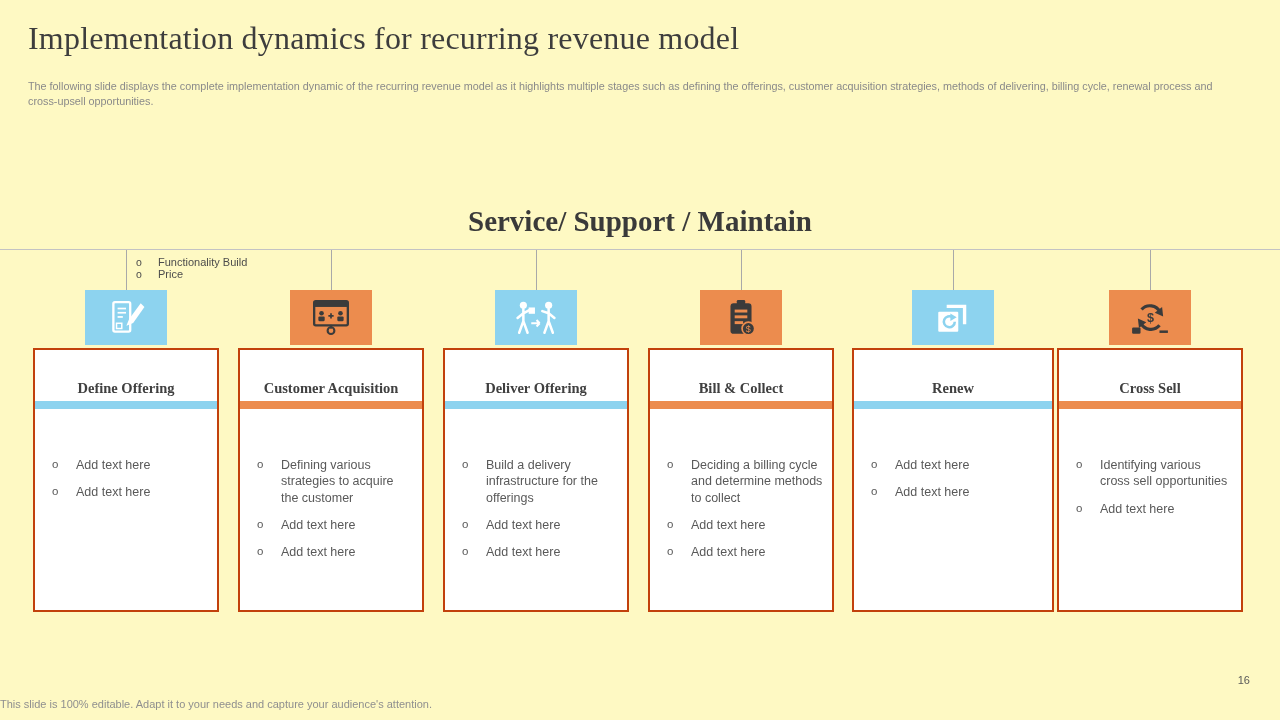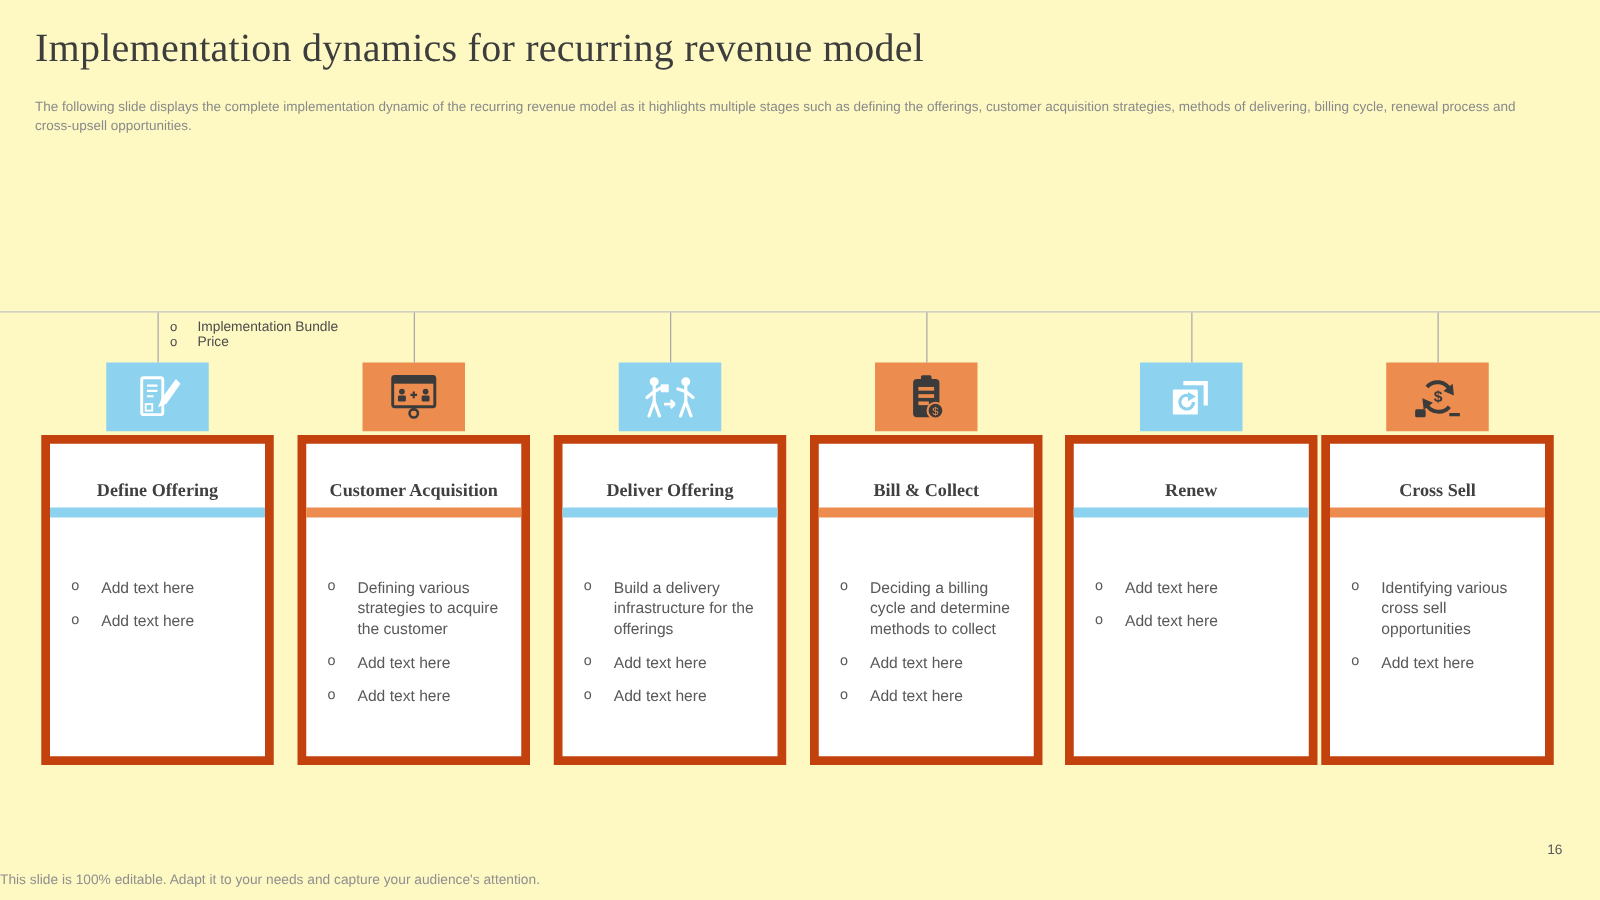--- a/index.html
+++ b/index.html
@@ -40,21 +40,21 @@
   .icon-box.blue { background:var(--blue); color:#ffffff; }
   .icon-box.orange { background:var(--orange); color:#3b3b3b; }
   .icon-box svg { width:48px; height:40px; display:block; }
   .icon-box.blue  .cut-fill   { fill:var(--blue); }
   .icon-box.blue  .cut-stroke { stroke:var(--blue); }
   .icon-box.orange .cut-fill   { fill:var(--orange); }
   .icon-box.orange .cut-stroke { stroke:var(--orange); }
 
   .card {
     position:absolute; left:0; top:98px; width:100%; height:264px;
-    background:#ffffff; border:7px solid #c2410c; box-sizing:border-box;
+    background:#ffffff; border:2px solid #c2410c; box-sizing:border-box;
   }
   .card-title {
     margin:30px 0 0; text-align:center;
     font-family:"Liberation Serif", serif; font-weight:700;
     font-size:14.5px; color:#404040;
   }
   .accent-bar { height:8px; margin-top:4px; }
   .accent-bar.blue { background:var(--blue); }
   .accent-bar.orange { background:var(--orange); }
   .bullet-list { list-style:none; margin:48px 0 0; padding:0 8px 0 12px; }
@@ -68,25 +68,26 @@
   .page-number { position:absolute; right:30px; top:674px; font-size:11px; color:#595959; }
 </style>
 </head>
 <body>
 
 <div class="slide">
 
   <h1 class="slide-title">Implementation dynamics for recurring revenue model</h1>
   <p class="slide-subtitle">The following slide displays the complete implementation dynamic of the recurring revenue model as it highlights multiple stages such as defining the offerings, customer acquisition strategies, methods of delivering, billing cycle, renewal process and cross-upsell opportunities.</p>
 
+  <h2 class="section-header">Service/ Support / Maintain</h2>
   <div class="hline"></div>
 
   <ul id="annotation-list">
       <li>
-        <span>Implementation Bundle</span>
+        <span>Functionality Build</span>
       </li>
       <li>
         <span>Price</span>
       </li>
     </ul>
 
   <div id="columns">
     <div class="column" style="left: 33px;">
       <div class="connector"></div>
       <div class="icon-box blue">

